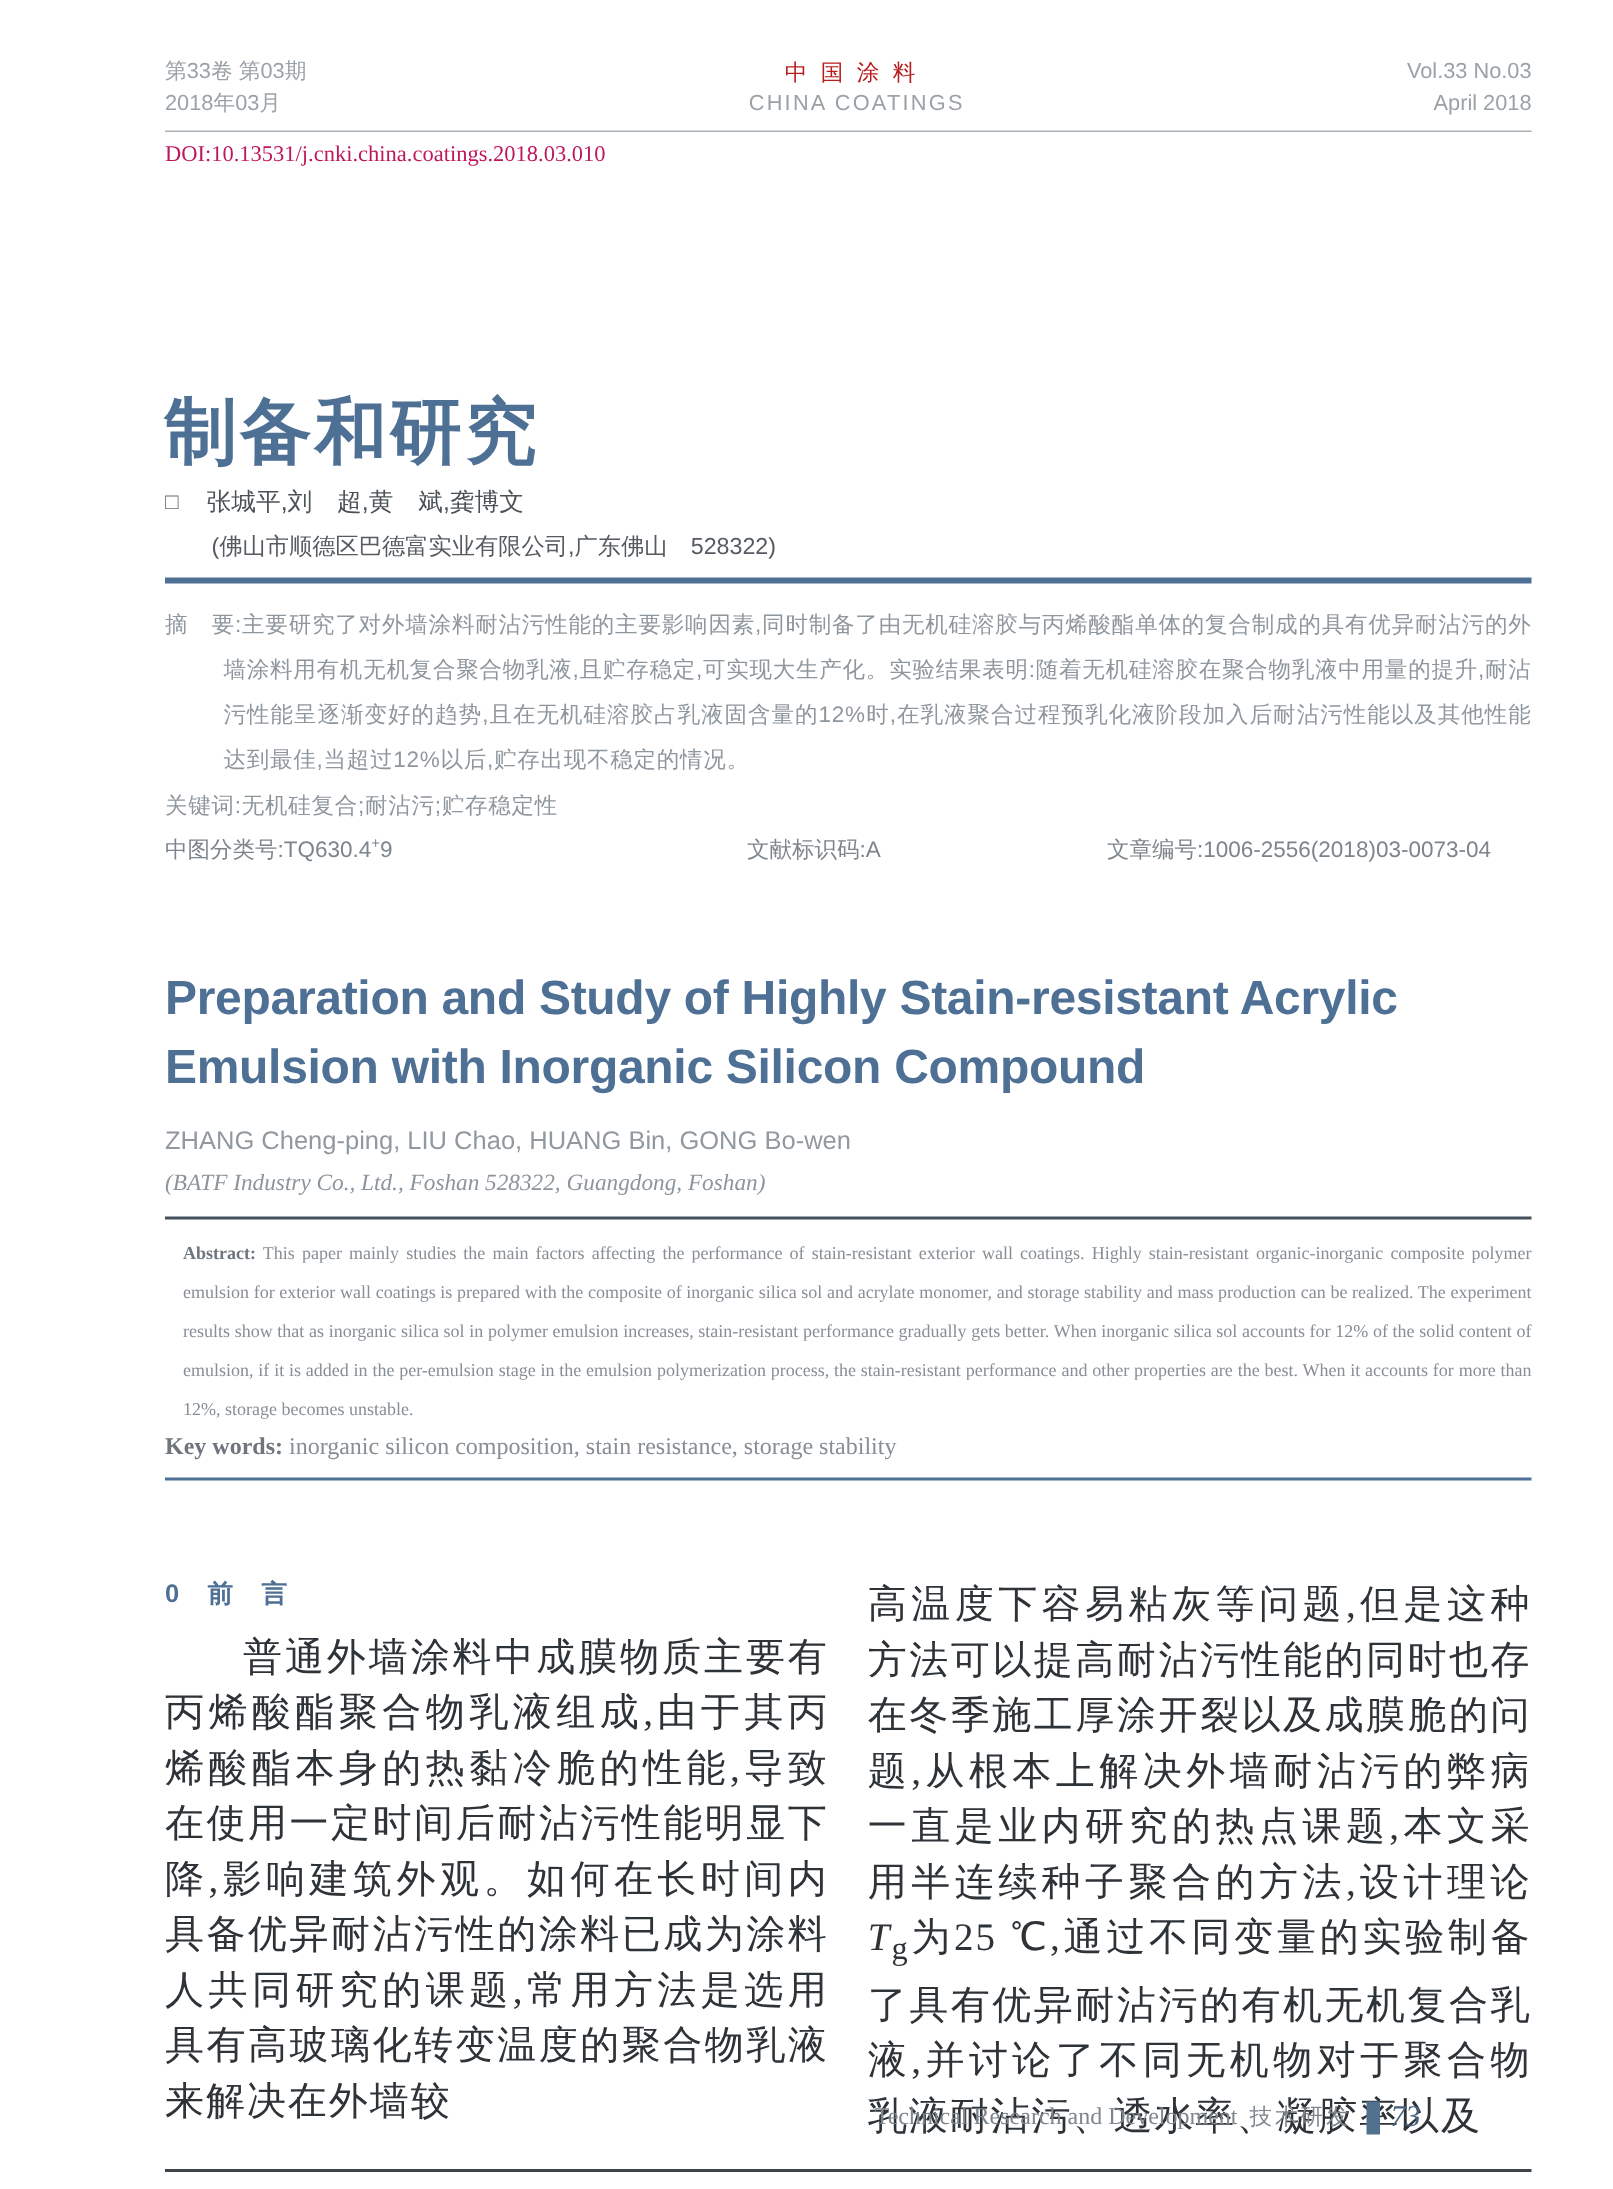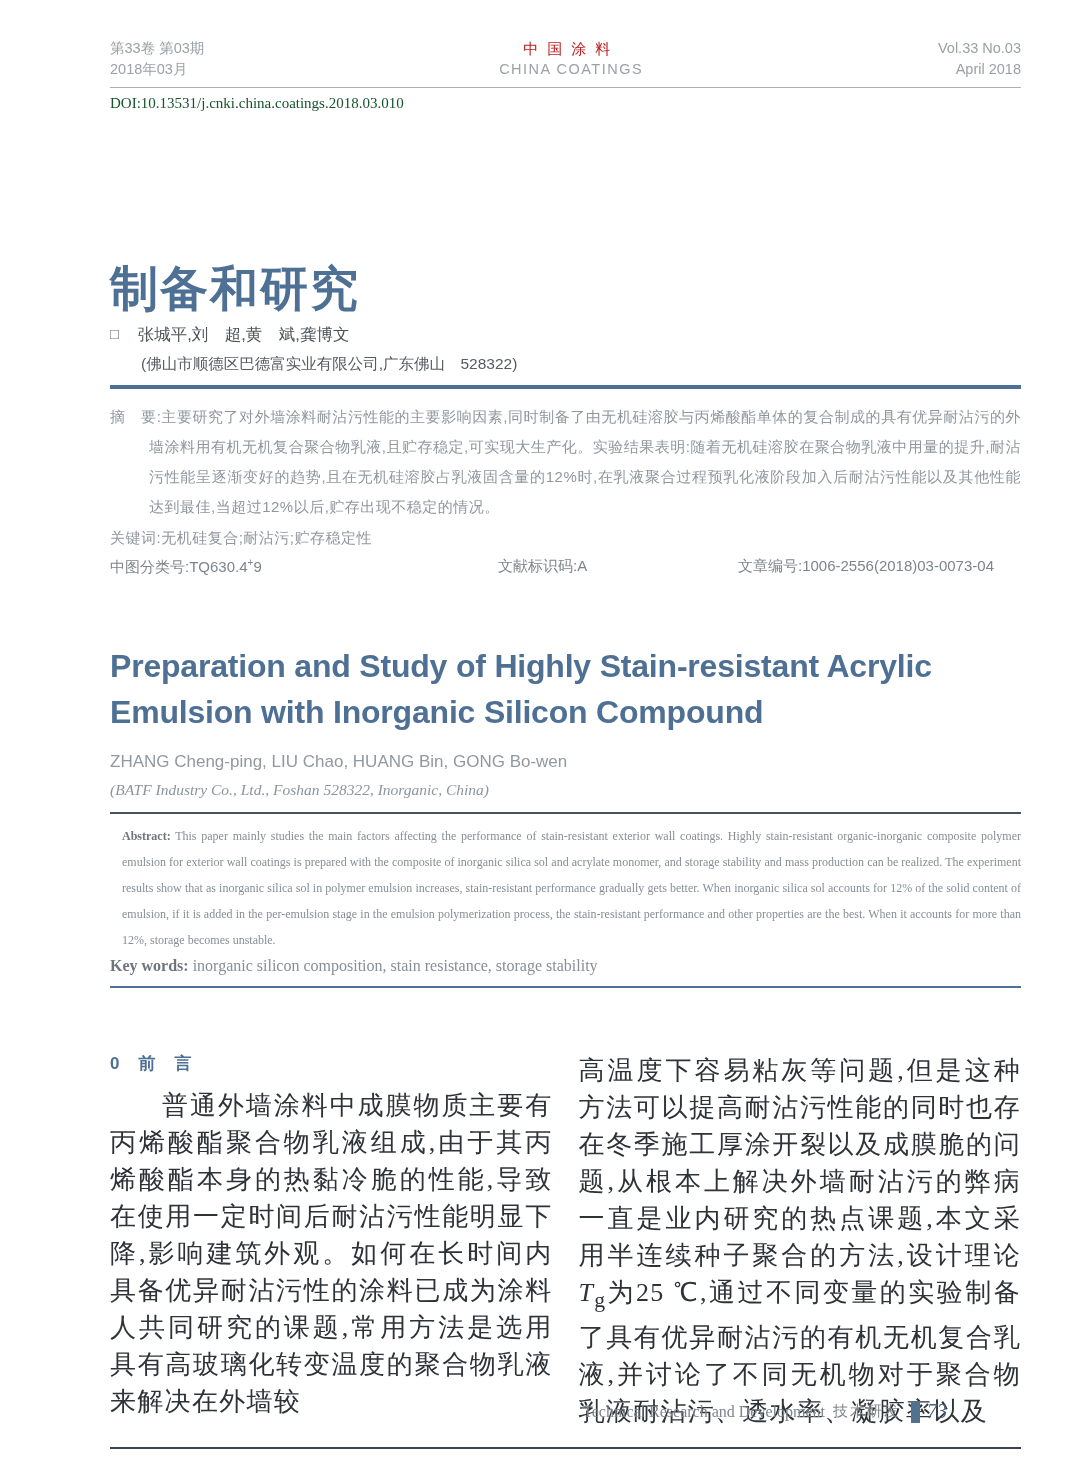--- a/index.html
+++ b/index.html
@@ -14,21 +14,21 @@
     padding:38px 54px 0 110px;
   }
   
   .jheader{display:flex;justify-content:space-between;color:#9aa1a7;font-size:14.5px;line-height:21px;}
   .jh-left{text-align:left;}
   .jh-center{text-align:center;}
   .jh-right{text-align:right;}
   .jh-cn-title{letter-spacing:9px;font-size:15px;color:#b91c1c;}
   .jh-en-title{letter-spacing:1.5px;}
   .header-rule{height:1px;background:#aab1b6;margin-top:7px;}
-  .doi{font-family:"Liberation Serif",serif;color:#14532d;font-size:15px;margin-top:7px;}
+  .doi{font-family:"Liberation Serif",serif;color:#be185d;font-size:15px;margin-top:7px;}
   
   .cn-title{
     margin:84px 0 0 0;
     font-size:48px;line-height:62px;
     font-weight:bold;color:#4e7094;letter-spacing:2px;
   }
   .authors{margin-top:4px;color:#4b5257;font-size:16.5px;}
   .author-marker{display:inline-block;margin-right:14px;color:#6b7277;font-size:15px;transform:translateY(-1px);}
   .affil-cn{margin-top:8px;color:#555b60;font-size:15.5px;padding-left:31px;}
   .rule-thick{height:4px;background:#4e7094;margin-top:10px;}
@@ -133,21 +133,21 @@
     <span class="meta-doc">文献标识码:A</span>
     <span class="meta-art">文章编号:1006-2556(2018)03-0073-04</span>
   </div>
 
   <h2 class="en-title">
     <span>Preparation and Study of Highly Stain-resistant Acrylic</span><br>
     <span>Emulsion with Inorganic Silicon Compound</span>
   </h2>
 
   <div class="en-authors">ZHANG Cheng-ping, LIU Chao, HUANG Bin, GONG Bo-wen</div>
-  <div class="en-affil">(BATF Industry Co., Ltd., Foshan 528322, Inorganic, China)</div>
+  <div class="en-affil">(BATF Industry Co., Ltd., Foshan 528322, Guangdong, Foshan)</div>
 
   <div class="rule-dark"></div>
 
   <p class="abs-en">
     <b>Abstract:</b><span> This paper mainly studies the main factors affecting the performance of stain-resistant exterior wall coatings. Highly stain-resistant organic-inorganic composite polymer emulsion for exterior wall coatings is prepared with the composite of inorganic silica sol and acrylate monomer, and storage stability and mass production can be realized. The experiment results show that as inorganic silica sol in polymer emulsion increases, stain-resistant performance gradually gets better. When inorganic silica sol accounts for 12% of the solid content of emulsion, if it is added in the per-emulsion stage in the emulsion polymerization process, the stain-resistant performance and other properties are the best. When it accounts for more than 12%, storage becomes unstable.</span>
   </p>
 
   <p class="kw-en">
     <b>Key words:</b><span> inorganic silicon composition, stain resistance, storage stability</span>
   </p>

